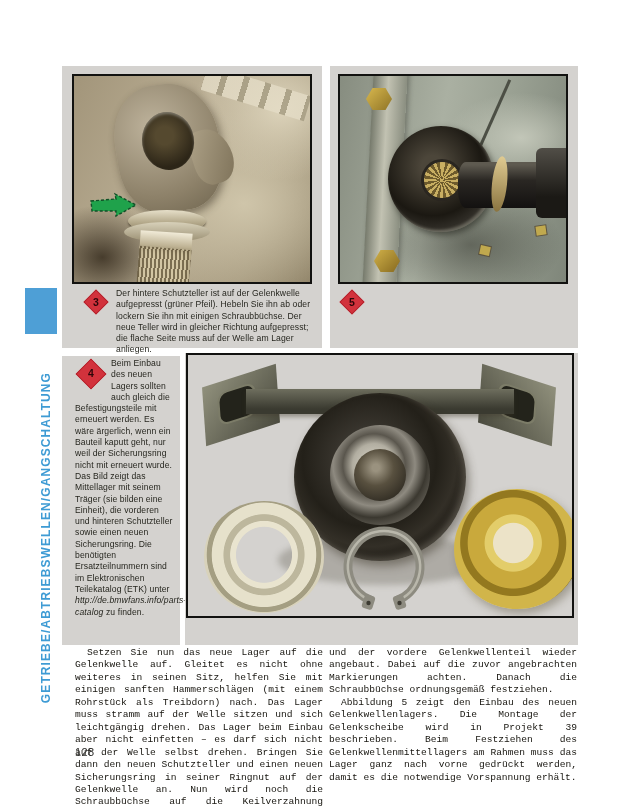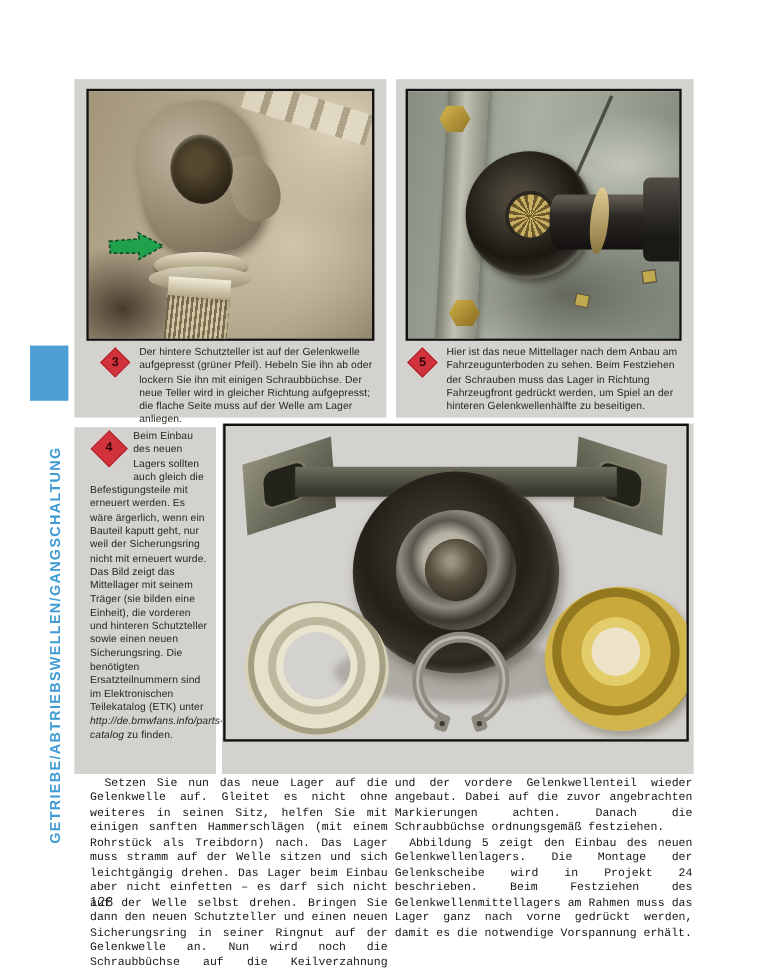--- a/index.html
+++ b/index.html
@@ -159,21 +159,20 @@
   <div class="step-marker" style="left:83px;top:289px;">
     <div class="dsq"></div>
     <span class="dnum">3</span>
   </div>
   <div class="cap" style="left:116px;top:288px;width:201px;">Der hintere Schutzteller ist auf der Gelenkwelle aufgepresst (grüner Pfeil). Hebeln Sie ihn ab oder lockern Sie ihn mit einigen Schraubbüchse. Der neue Teller wird in gleicher Richtung aufgepresst; die flache Seite muss auf der Welle am Lager anliegen.</div>
 
   <div class="step-marker" style="left:339px;top:289px;">
     <div class="dsq"></div>
     <span class="dnum">5</span>
   </div>
-  <div class="cap" style="left:372px;top:288px;width:200px;">Hier ist das neue Mittellager nach dem Anbau am Fahrzeugunterboden zu sehen. Beim Festziehen der Schrauben muss das Lager in Richtung Fahrzeugfront gedrückt werden, um Spiel an der hinteren Gelenkwellenhälfte zu beseitigen.</div>
 
   <div class="panel" style="left:62px;top:356px;width:118px;height:289px;">
     <div class="cap" style="left:13px;top:2px;width:100px;">
       <span class="step-float">
         <span class="dsq"></span>
         <span class="dnum">4</span>
       </span><span>Beim Einbau des neuen Lagers sollten auch gleich die Befestigungsteile mit erneuert werden. Es wäre ärgerlich, wenn ein Bauteil kaputt geht, nur weil der Sicherungsring nicht mit erneuert wurde. Das Bild zeigt das Mittellager mit seinem Träger (sie bilden eine Einheit), die vorderen und hinteren Schutzteller sowie einen neuen Sicherungsring. Die benötigten Ersatzteilnummern sind im Elektronischen Teilekatalog (ETK) unter </span><span class="lnk">http://de.bmwfans.info/parts-catalog</span><span> zu finden.</span>
     </div>
   </div>
 
@@ -200,18 +199,18 @@
         <circle cx="65.5" cy="80" r="2.2" fill="#3c3a32"></circle>
       </svg>
     </div>
   </div>
 
   <div class="bodycol" style="left:75px;top:647px;width:248px;">
     <p class="ind">Setzen Sie nun das neue Lager auf die Gelenkwelle auf. Gleitet es nicht ohne weiteres in seinen Sitz, helfen Sie mit einigen sanften Hammerschlägen (mit einem Rohrstück als Treibdorn) nach. Das Lager muss stramm auf der Welle sitzen und sich leichtgängig drehen. Das Lager beim Einbau aber nicht einfetten – es darf sich nicht auf der Welle selbst drehen. Bringen Sie dann den neuen Schutzteller und einen neuen Sicherungsring in seiner Ringnut auf der Gelenkwelle an. Nun wird noch die Schraubbüchse auf die Keilverzahnung aufgeschoben</p>
   </div>
   <div class="bodycol" style="left:329px;top:647px;width:248px;">
     <p>und der vordere Gelenkwellenteil wieder angebaut. Dabei auf die zuvor angebrachten Markierungen achten. Danach die Schraubbüchse ordnungsgemäß festziehen.</p>
-    <p class="ind">Abbildung 5 zeigt den Einbau des neuen Gelenkwellenlagers. Die Montage der Gelenkscheibe wird in Projekt 24 beschrieben. Beim Festziehen des Gelenkwellenmittellagers am Rahmen muss das Lager ganz nach vorne gedrückt werden, damit es die notwendige Vorspannung erhält.</p>
+    <p class="ind">Abbildung 5 zeigt den Einbau des neuen Gelenkwellenlagers. Die Montage der Gelenkscheibe wird in Projekt 39 beschrieben. Beim Festziehen des Gelenkwellenmittellagers am Rahmen muss das Lager ganz nach vorne gedrückt werden, damit es die notwendige Vorspannung erhält.</p>
   </div>
 
   <div class="pagenum">128</div>
 
 </div>
 
 </body></html>

